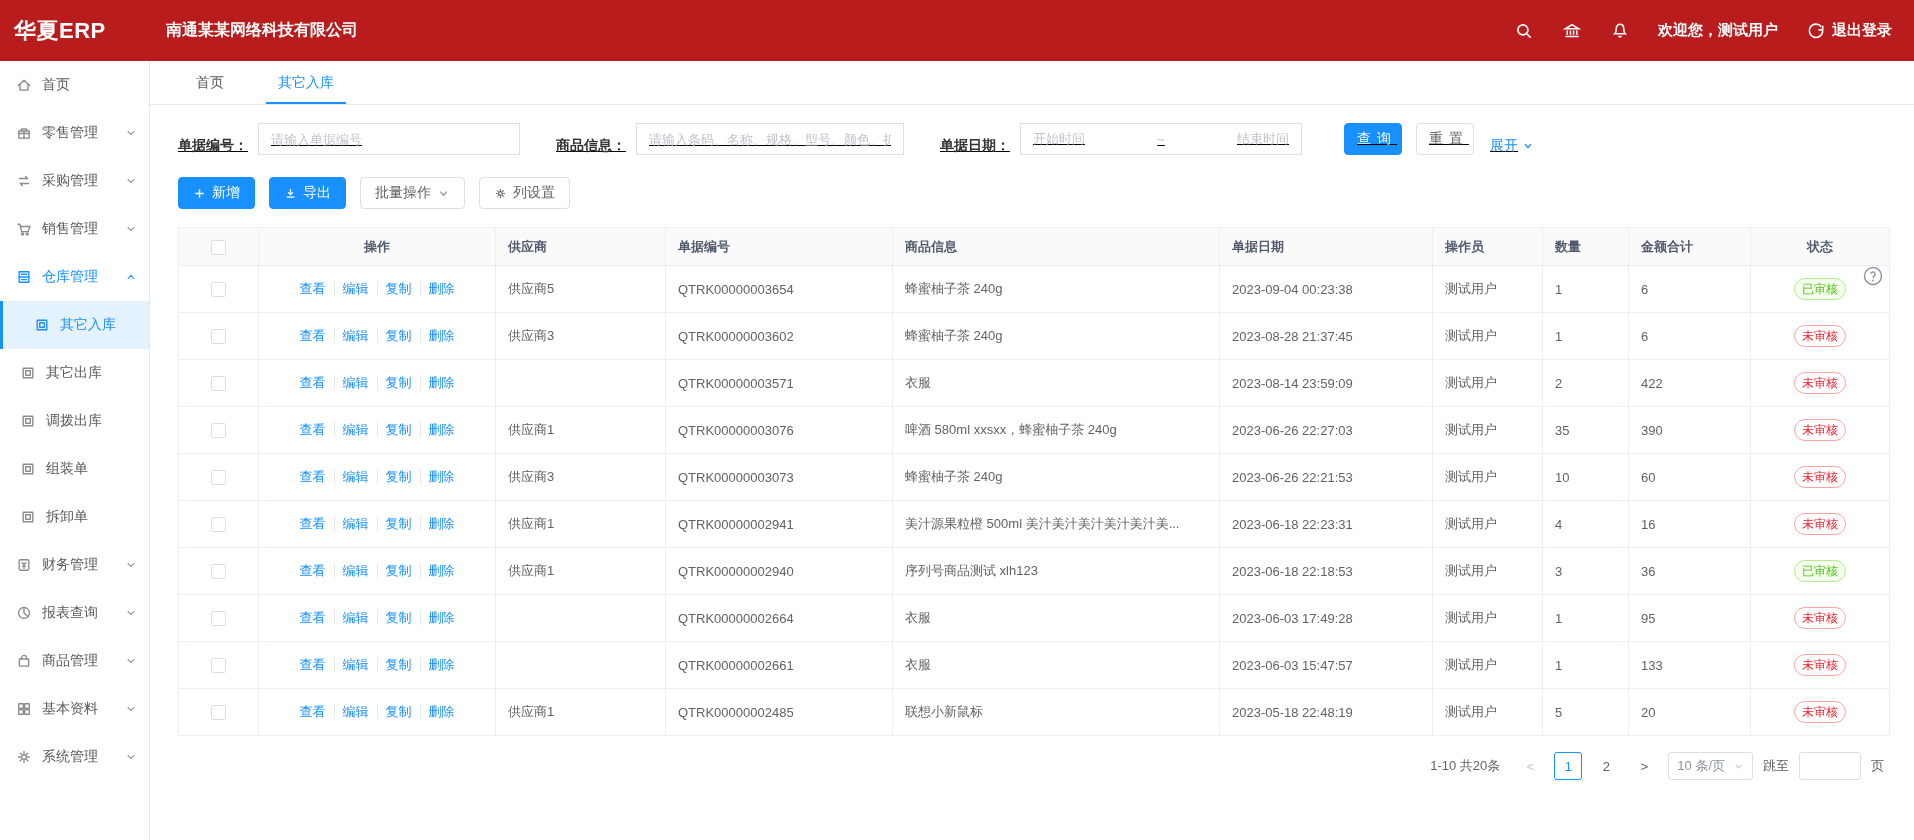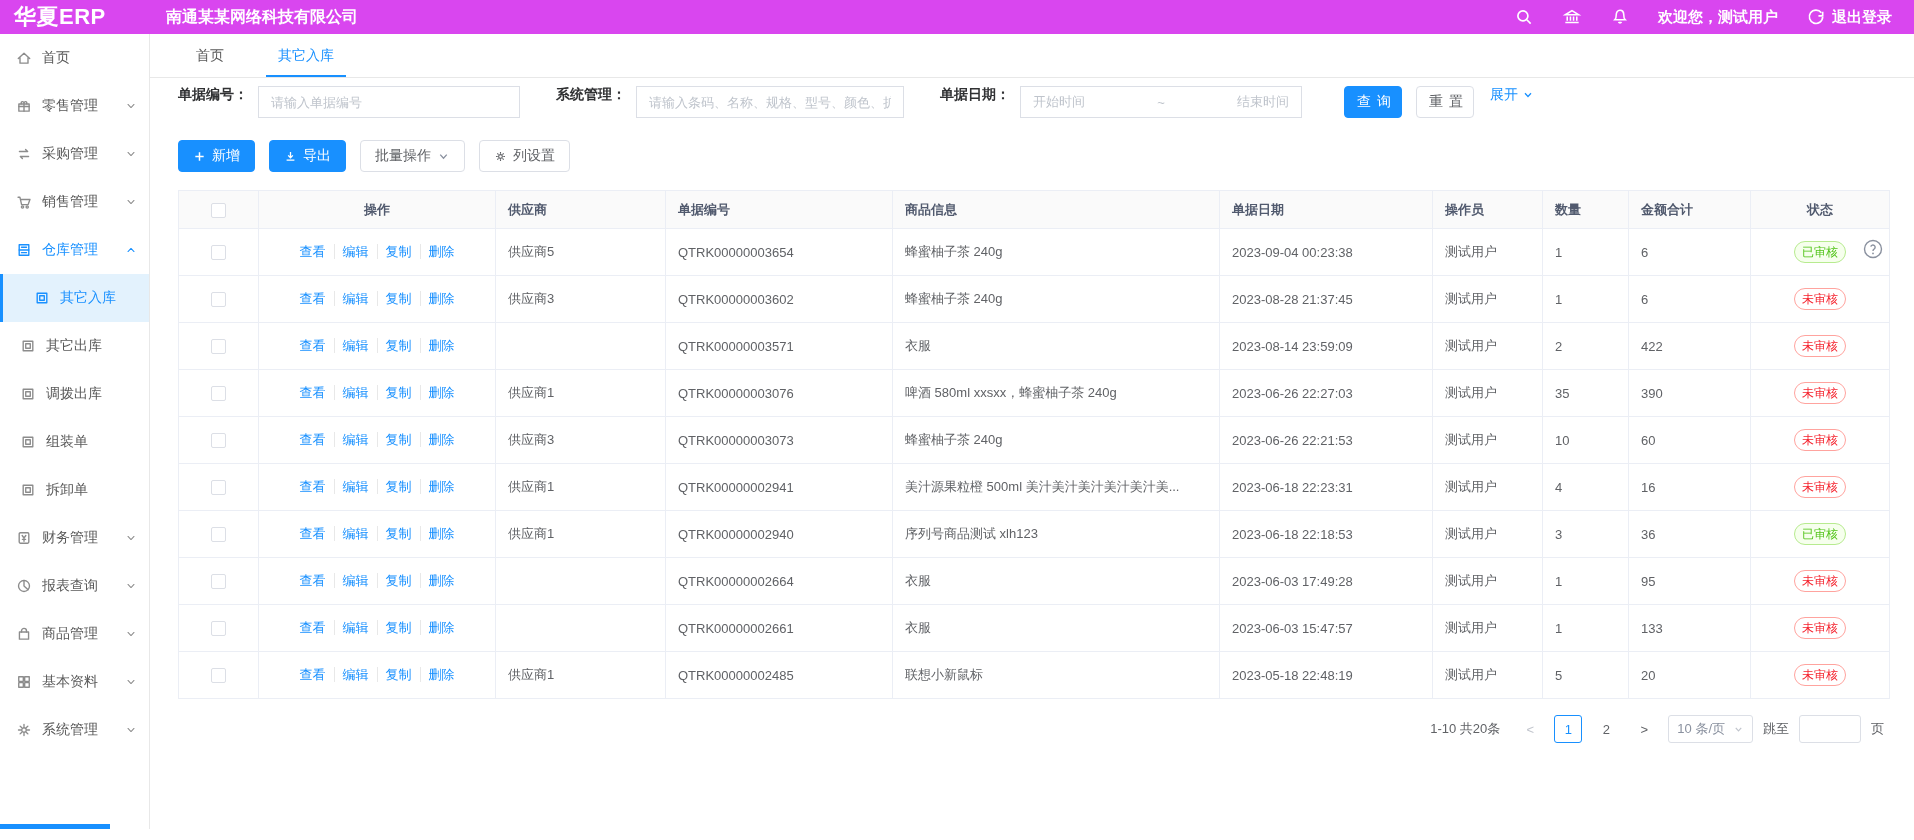--- a/index.html
+++ b/index.html
@@ -1,19 +1,19 @@
 <!DOCTYPE html>
 <html><head>
 <meta charset="utf-8">
 <style>
   * { margin:0; padding:0; box-sizing:border-box; }
   html,body { width:1914px; height:840px; font-family:"Liberation Sans","DejaVu Sans",sans-serif; background:#fff; overflow:hidden; }
 
   
-  .topbar { height:34px; background:#d946ef; display:flex; align-items:center; color:#fff; }
+  .topbar { height:61px; background:#b91c1c; display:flex; align-items:center; color:#fff; }
   .logo { width:150px; padding-left:14px; font-size:22px; font-weight:bold; letter-spacing:.5px; white-space:nowrap; }
   .company { font-size:16px; font-weight:bold; margin-left:16px; flex:0 0 auto; }
   .topbar-right { margin-left:auto; display:flex; align-items:center; gap:28px; padding-right:22px; }
   .top-icon { width:20px; height:20px; display:inline-flex; cursor:pointer; }
   .top-icon svg { width:20px; height:20px; }
   .welcome { font-size:15px; font-weight:bold; }
   .logout { display:flex; align-items:center; gap:6px; font-size:15px; font-weight:bold; cursor:pointer; }
 
   
   .body-wrap { display:flex; height:795px; }
@@ -32,21 +32,21 @@
 
   
   .tabbar { height:44px; border-bottom:1px solid #e8e8e8; display:flex; align-items:stretch; padding-left:28px; background:#fff; }
   .tab { padding:0 18px; display:flex; align-items:center; font-size:14px; color:#595959; cursor:pointer; position:relative; margin-right:18px; }
   .tab.active { color:#1890ff; }
   .tab.active::after { content:""; position:absolute; left:6px; right:6px; bottom:0; height:2px; background:#1890ff; }
 
   
   .content { padding:0 24px 0 28px; flex:1; position:relative; }
 
-  .filter-row { margin-top:8px; display:flex; align-items:flex-start; }
+  .filter-row { margin-top:18px; display:flex; align-items:flex-end;text-decoration:underline; }
   .f-label { font-size:14px; font-weight:bold; color:#303133; white-space:nowrap; }
   .f-input { height:32px; border:1px solid #dcdfe6; border-radius:0; background:#fff; display:flex; align-items:center; padding:0 12px; margin-left:10px; }
   .f-input input { border:none; outline:none; width:100%; font-size:13px; color:#606266; font-family:inherit; background:transparent; }
   .f-input input::placeholder { color:#bfc4cc; }
   .w-billno { width:262px; margin-right:36px; }
   .w-goods { width:268px; margin-right:36px; }
   .daterange { width:282px; justify-content:space-between; margin-right:42px; }
   .daterange .ph { color:#bfc4cc; font-size:13px; }
   .daterange .tilde { color:#bfc4cc; font-size:13px; padding:0 6px; }
   .btn { height:32px; border-radius:4px; font-size:14px; display:inline-flex; align-items:center; justify-content:center; cursor:pointer; font-family:inherit; }
@@ -326,21 +326,21 @@
       <div class="tab active">其它入库</div>
     </div>
 
     <div class="content">
 
       <div class="filter-row">
         <span class="f-label">单据编号：</span>
         <span class="f-input w-billno">
           <input placeholder="请输入单据编号" style="">
         </span>
-        <span class="f-label">系统管理：</span>
+        <span class="f-label">商品信息：</span>
         <span class="f-input w-goods">
           <input placeholder="请输入条码、名称、规格、型号、颜色、扩展..." style="">
         </span>
         <span class="f-label">单据日期：</span>
         <span class="f-input daterange">
           <span class="ph">开始时间</span>
           <span class="tilde">~</span>
           <span class="ph">结束时间</span>
         </span>
         <button class="btn btn-primary btn-search">查询</button>

